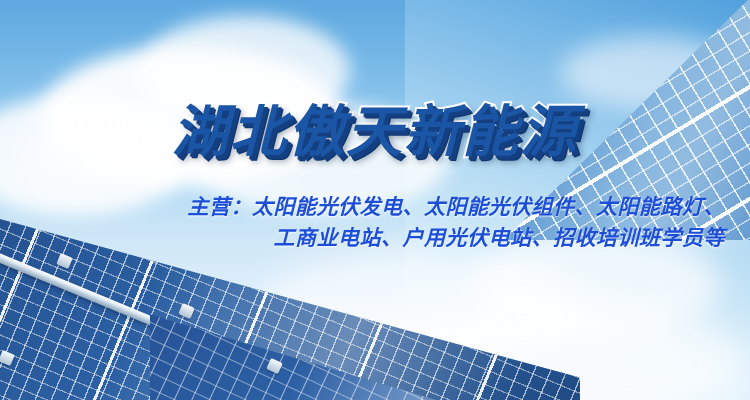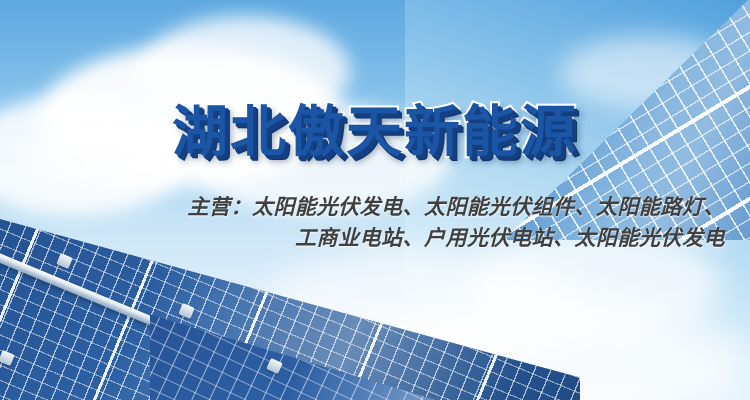--- a/index.html
+++ b/index.html
@@ -127,20 +127,21 @@
 
   
   .content{position:absolute;inset:0;}
 
   .title{
     position:absolute;left:0;right:0;top:104px;
     text-align:center;
     font-family:"DejaVu Sans","Liberation Sans",sans-serif;
     font-size:56px;
     font-weight:bold;
+    font-style:italic;
     letter-spacing:2px;
     line-height:1;
     color:#1a55a6;
     -webkit-text-stroke:4px #ffffff;
     paint-order:stroke fill;
     text-shadow:
        3px 3px 0 #143f80,
        4px 4px 0 #143f80,
        5px 5px 0 #10356c,
        6px 6px 7px rgba(8,30,62,.45);
@@ -149,21 +150,21 @@
 
   .subtitle{
     position:absolute;
     left:20px;right:25px;top:192px;
     text-align:right;
     font-family:"DejaVu Sans","Liberation Sans",sans-serif;
     font-size:21px;
     font-style:italic;
     font-weight:600;
     line-height:31px;
-    color:#404040;
+    color:#1d4ed8;
     letter-spacing:.5px;
     text-shadow:0 1px 2px rgba(255,255,255,.85);
   }
   .subtitle .line{display:block;white-space:nowrap;}
 </style>
 </head>
 <body>
 
 <div class="banner">
 
@@ -208,17 +209,17 @@
     <div class="rail" style="left:30px;top:66px;width:330px;transform:rotate(25deg);"></div>
     <div class="clip" style="left:118px;top:110px;transform:rotate(25deg);"></div>
   </div>
 
   <div class="content">
 
     <div class="title">湖北傲天新能源</div>
 
     <div class="subtitle">
       <span class="line">主营：太阳能光伏发电、太阳能光伏组件、太阳能路灯、</span>
-      <span class="line">工商业电站、户用光伏电站、太阳能光伏发电</span>
+      <span class="line">工商业电站、户用光伏电站、招收培训班学员等</span>
     </div>
 
   </div>
 </div>
 
 </body></html>

